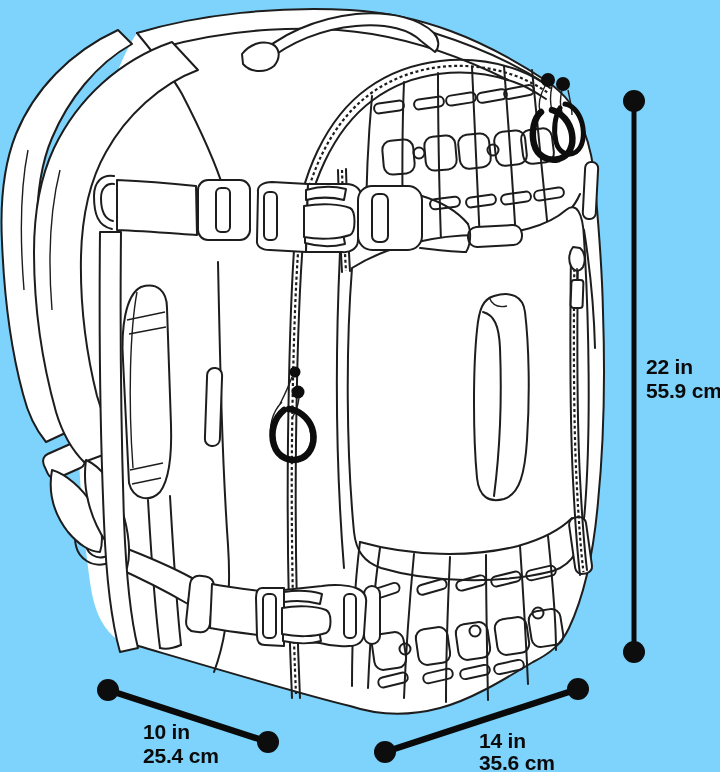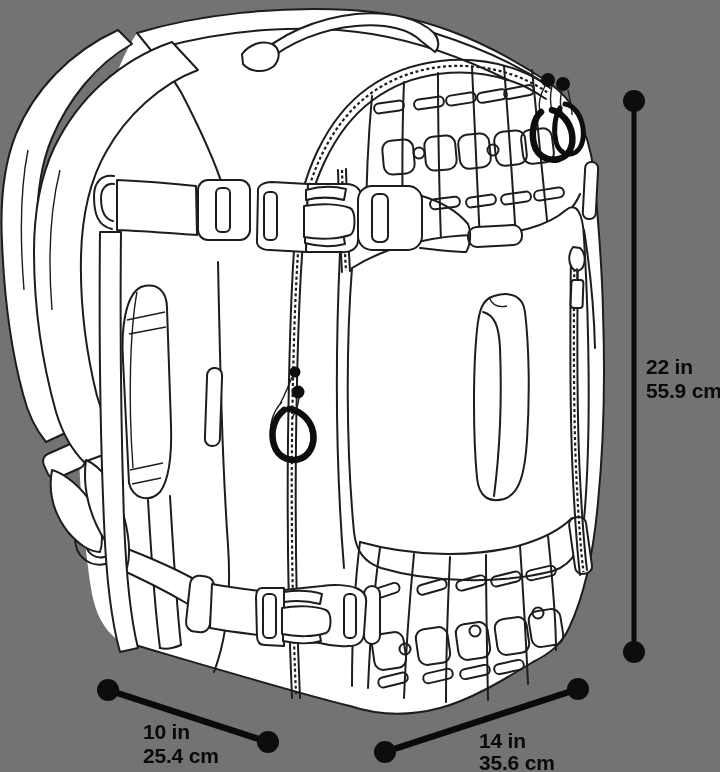--- a/index.html
+++ b/index.html
@@ -1,17 +1,17 @@
 <!DOCTYPE html>
 <html><head>
 <meta charset="utf-8">
 <style>
   html,body{margin:0;padding:0;background:#ffffff;}
   body{width:720px;height:772px;overflow:hidden;font-family:"Liberation Sans",sans-serif;}
-  .stage{position:relative;width:720px;height:772px;background:#737373;}
+  .stage{position:relative;width:720px;height:772px;background:#7dd3fc;}
   svg{display:block;}
   
   .ln{fill:none;stroke:#1d1d1d;stroke-width:2;stroke-linecap:round;stroke-linejoin:round;}
   .fw{fill:#ffffff;stroke:#1d1d1d;stroke-width:2;stroke-linecap:round;stroke-linejoin:round;}
   .fill-only{fill:#ffffff;stroke:none;}
   .teeth{fill:none;stroke:#1d1d1d;stroke-width:2.2;stroke-dasharray:3 2.6;}
   .thin{fill:none;stroke:#1d1d1d;stroke-width:1.4;}
   .blk{fill:none;stroke:#0d0d0d;stroke-width:6.5;stroke-linecap:round;stroke-linejoin:round;}
   .blk2{fill:none;stroke:#0d0d0d;stroke-width:5;stroke-linecap:round;stroke-linejoin:round;}
   .dot{fill:#0d0d0d;stroke:none;}

